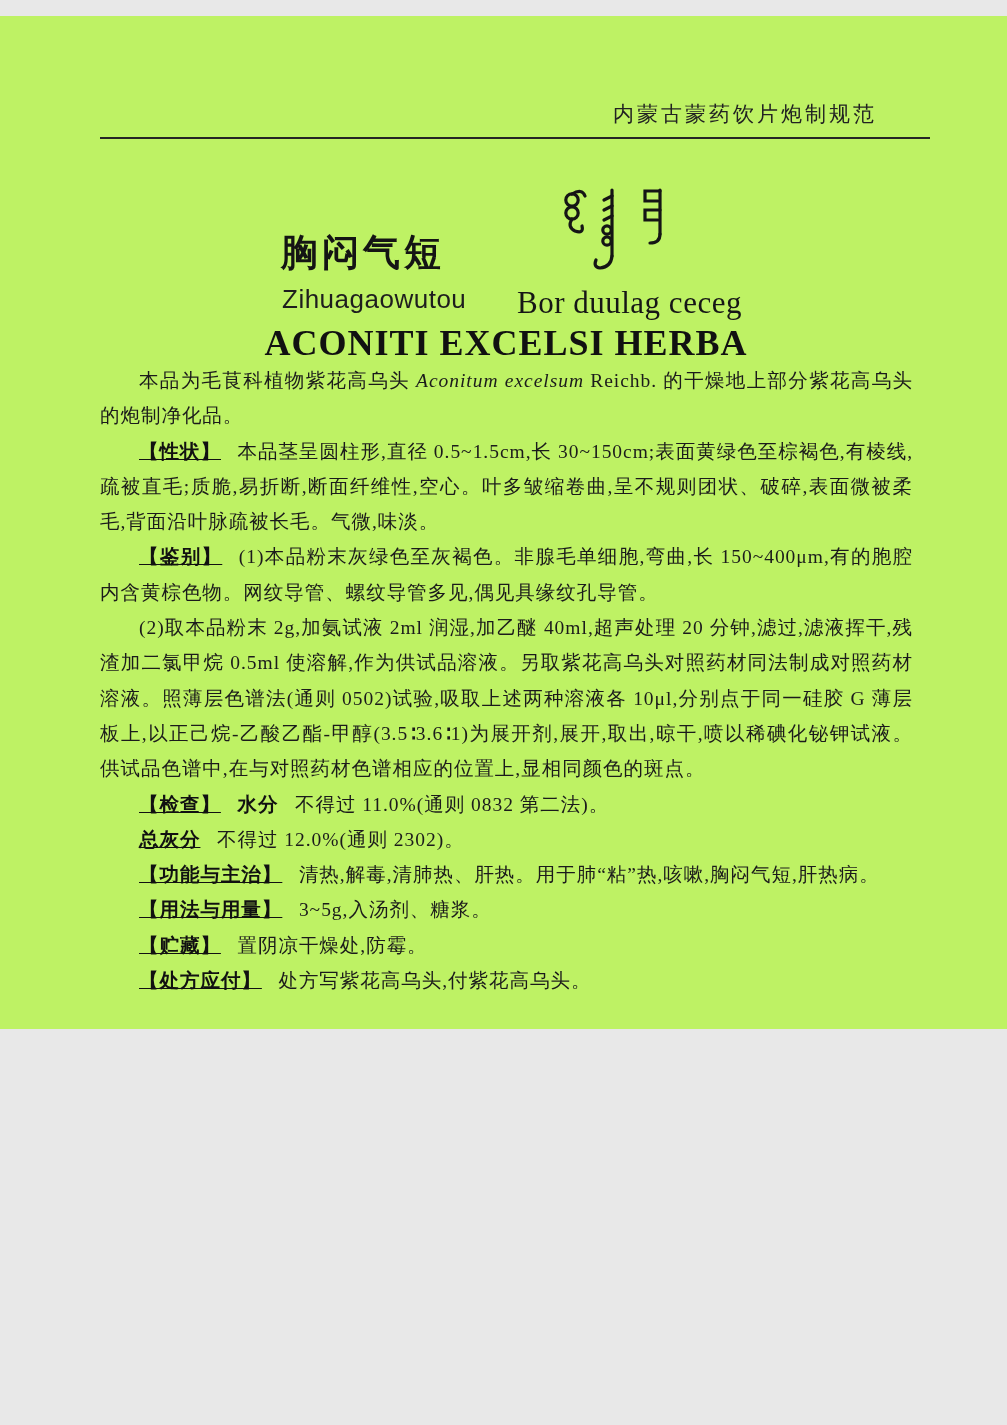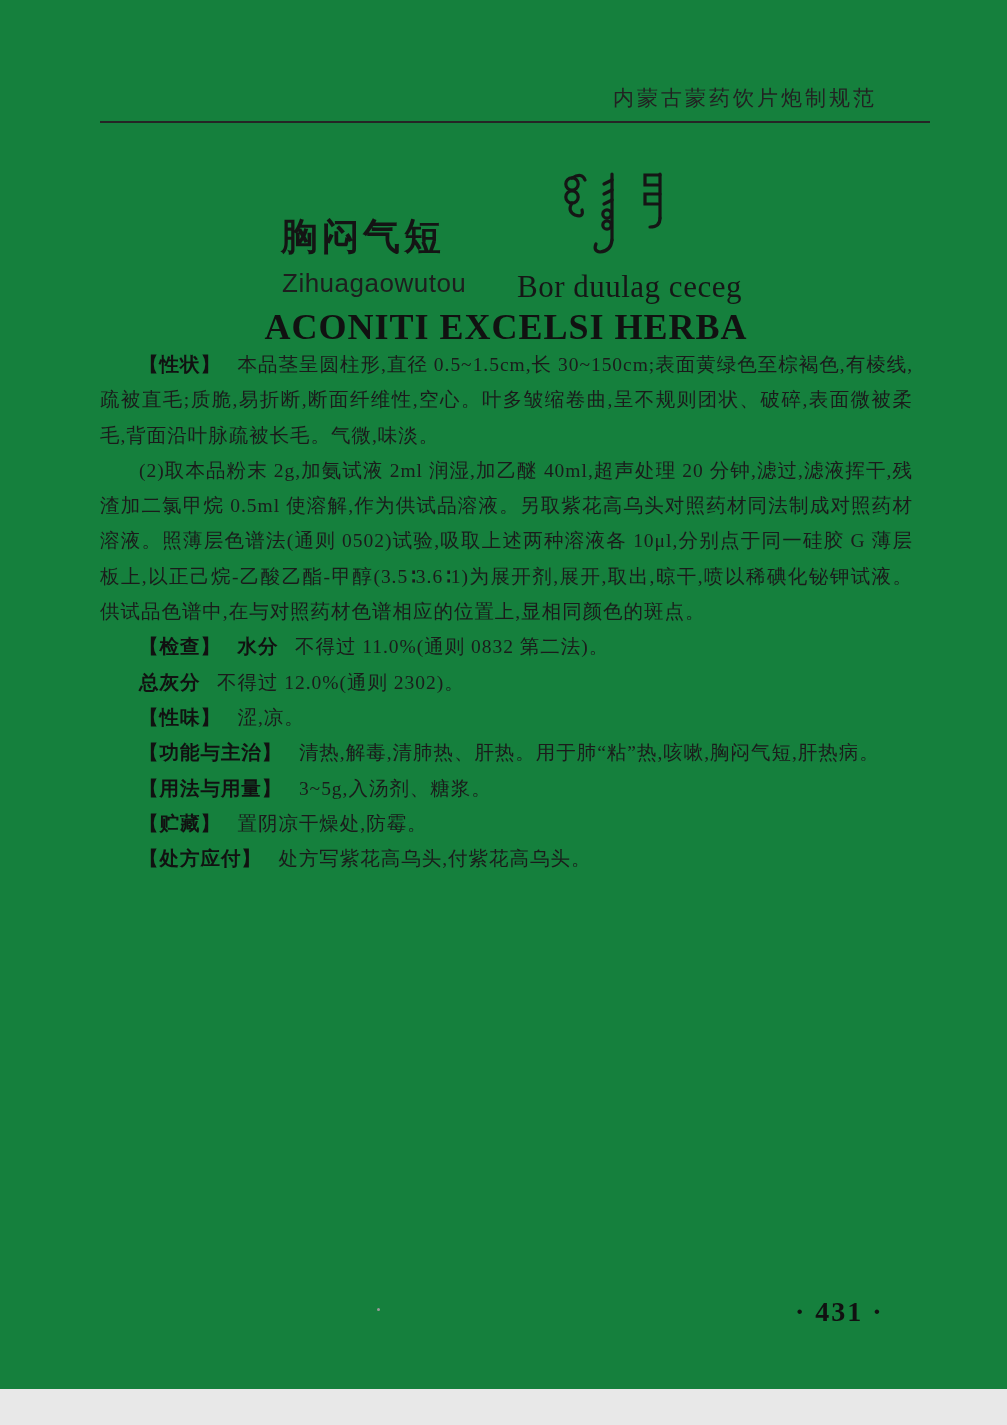--- a/index.html
+++ b/index.html
@@ -1,20 +1,20 @@
 <!DOCTYPE html>
 <html><head>
 <meta charset="utf-8">
 <style>
   html,body{margin:0;padding:0;background:#e8e8e8;}
   .page{
     position:relative;
-    width:1007px;height:1389px;
-    background:#15803d;
-    margin:0 auto;
+    width:1007px;height:1013px;
+    background:#bef264;
+    margin:16px auto;
     overflow:hidden;
     color:#1b1b1b;
     font-family:"Liberation Serif","DejaVu Serif",serif;
   }
   .running-header{
     position:absolute;top:84px;right:130px;
     font-size:21px;letter-spacing:3px;
     font-family:"Liberation Serif","DejaVu Serif",serif;
     color:#222;
   }
@@ -49,21 +49,21 @@
   .body-text{
     position:absolute;top:347px;left:100px;width:813px;
     font-size:19.5px;line-height:35.3px;letter-spacing:.05em;
     text-align:justify;color:#1b1b1b;
   }
   .body-text p{margin:0;text-indent:2em;}
   .p-label,.p-sublabel{
     font-family:"Liberation Sans","DejaVu Sans",sans-serif;
     font-weight:bold;color:#111;
   }
-  .p-label{margin-right:.85em;}
+  .p-label{margin-right:.85em;text-decoration:underline;}
   .p-sublabel{margin-right:.85em;}
   .species-italic{font-style:italic;}
   .page-number{
     position:absolute;top:1296px;left:795px;
     font-weight:bold;font-size:28px;letter-spacing:2px;color:#111;
   }
   .ink-speck{
     position:absolute;top:1308px;left:377px;width:3px;height:3px;
     border-radius:50%;background:#9a9a9a;
   }
@@ -103,32 +103,33 @@
     </g>
   </svg>
 
   <div class="title-cn">胸闷气短</div>
   <div class="title-pinyin">Zihuagaowutou</div>
   <div class="title-mn-latin">Bor duulag ceceg</div>
   <div class="title-latin">ACONITI EXCELSI HERBA</div>
 
   <div class="body-text">
 
+    <p><span>本品为毛茛科植物紫花高乌头 </span><span class="species-italic">Aconitum excelsum</span><span> Reichb. 的干燥地上部分紫花高乌头的炮制净化品。</span></p>
 
     <p><span class="p-label">【性状】</span><span>本品茎呈圆柱形,直径 0.5~1.5cm,长 30~150cm;表面黄绿色至棕褐色,有棱线,疏被直毛;质脆,易折断,断面纤维性,空心。叶多皱缩卷曲,呈不规则团状、破碎,表面微被柔毛,背面沿叶脉疏被长毛。气微,味淡。</span></p>
 
+    <p><span class="p-label">【鉴别】</span><span>(1)本品粉末灰绿色至灰褐色。非腺毛单细胞,弯曲,长 150~400μm,有的胞腔内含黄棕色物。网纹导管、螺纹导管多见,偶见具缘纹孔导管。</span></p>
 
     <p><span>(2)取本品粉末 2g,加氨试液 2ml 润湿,加乙醚 40ml,超声处理 20 分钟,滤过,滤液挥干,残渣加二氯甲烷 0.5ml 使溶解,作为供试品溶液。另取紫花高乌头对照药材同法制成对照药材溶液。照薄层色谱法(通则 0502)试验,吸取上述两种溶液各 10μl,分别点于同一硅胶 G 薄层板上,以正己烷-乙酸乙酯-甲醇(3.5∶3.6∶1)为展开剂,展开,取出,晾干,喷以稀碘化铋钾试液。供试品色谱中,在与对照药材色谱相应的位置上,显相同颜色的斑点。</span></p>
 
     <p><span class="p-label">【检查】</span><span class="p-sublabel">水分</span><span>不得过 11.0%(通则 0832 第二法)。</span></p>
 
     <p><span class="p-label">总灰分</span><span>不得过 12.0%(通则 2302)。</span></p>
 
 
-    <p><span class="p-label">【性味】</span><span>涩,凉。</span></p>
 
     <p><span class="p-label">【功能与主治】</span><span>清热,解毒,清肺热、肝热。用于肺“粘”热,咳嗽,胸闷气短,肝热病。</span></p>
 
     <p><span class="p-label">【用法与用量】</span><span>3~5g,入汤剂、糖浆。</span></p>
 
     <p><span class="p-label">【贮藏】</span><span>置阴凉干燥处,防霉。</span></p>
 
     <p><span class="p-label">【处方应付】</span><span>处方写紫花高乌头,付紫花高乌头。</span></p>
 
   </div>

